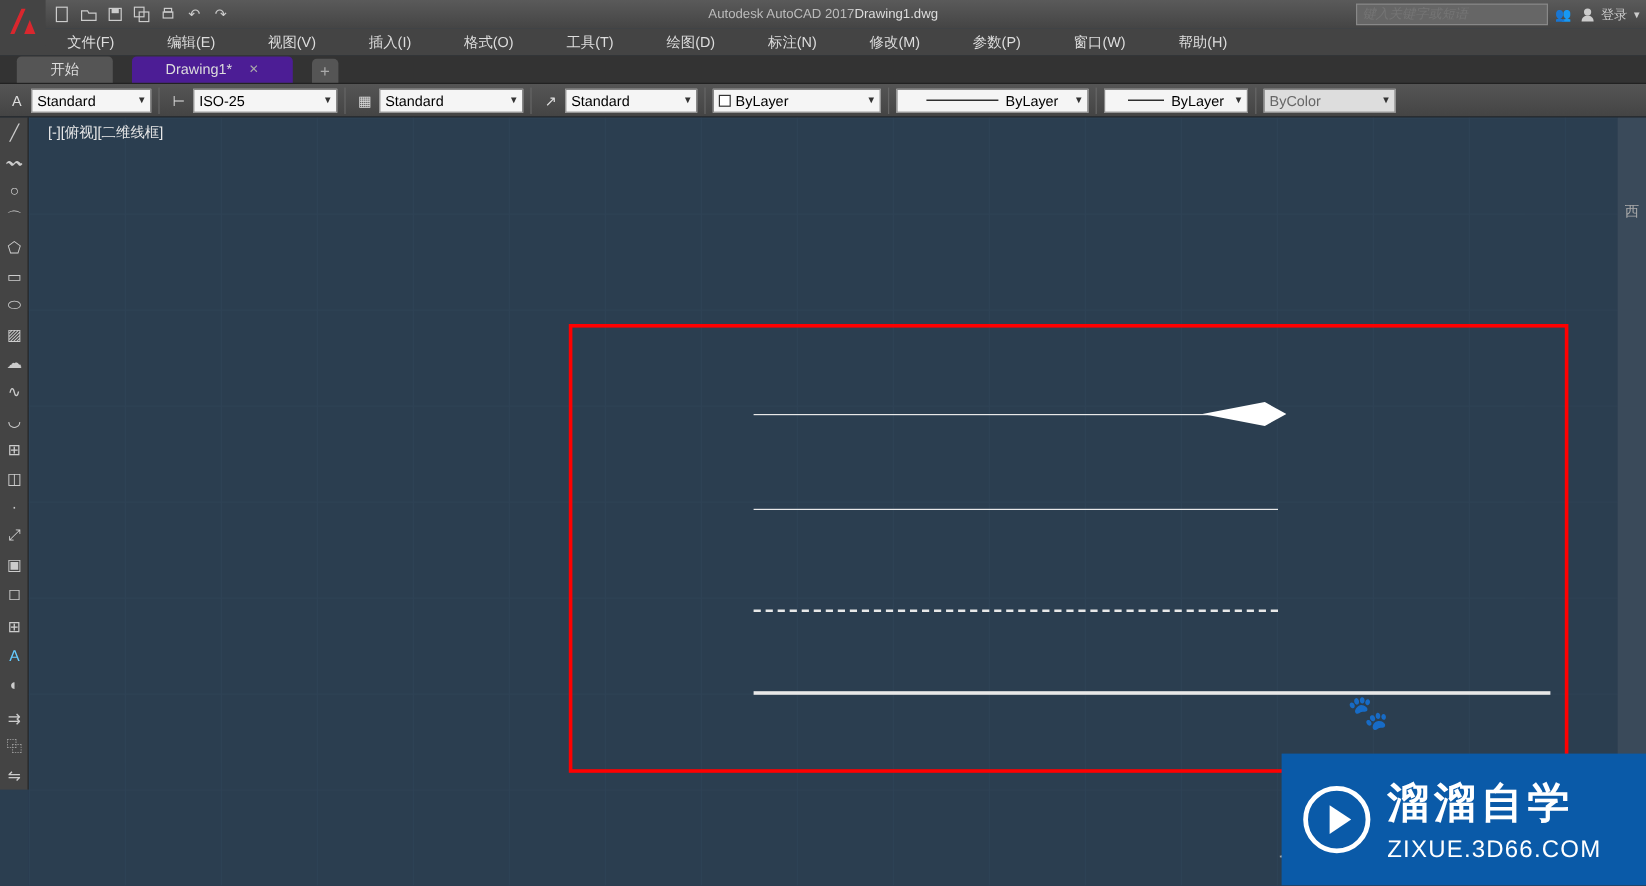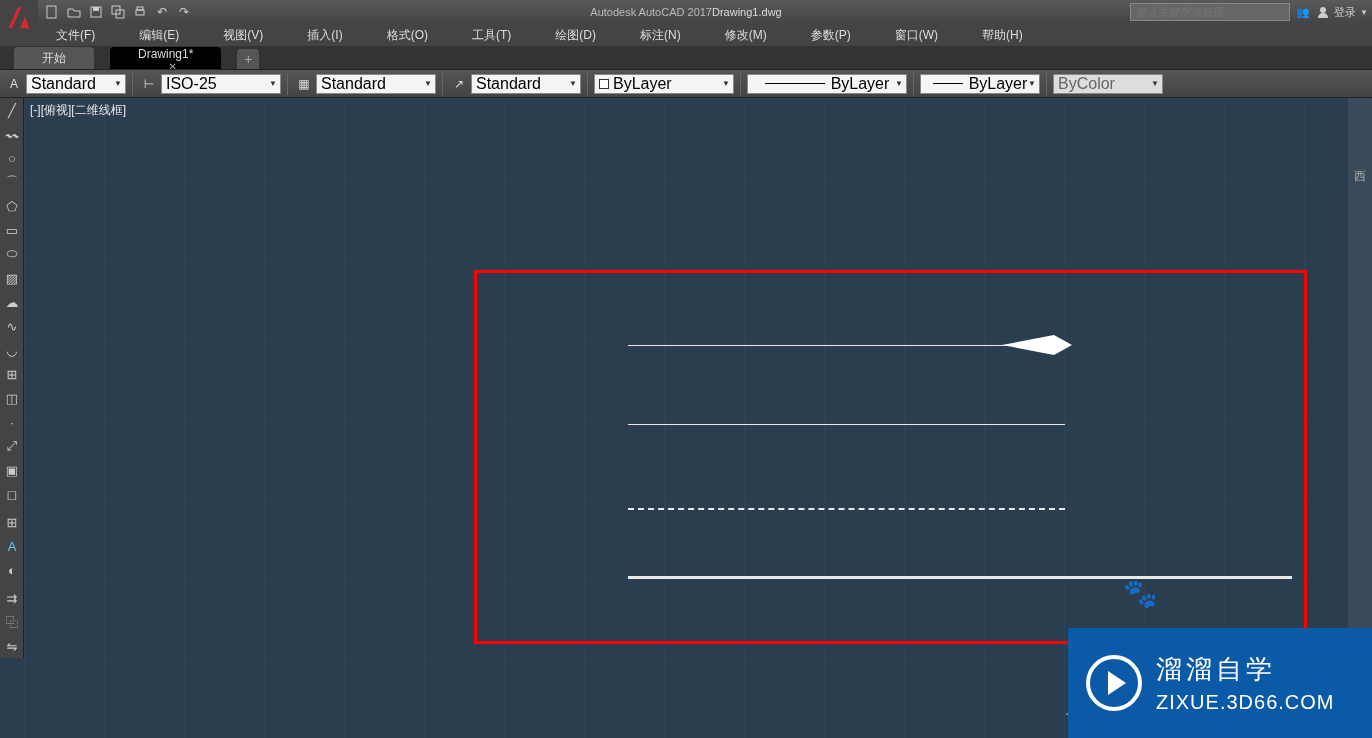--- a/index.html
+++ b/index.html
@@ -19,63 +19,63 @@
 .user-btn { display: flex; align-items: center; gap: 4px; color: #ccc; font-size: 11px; }
 .user-icon { width: 14px; height: 14px; }
 
 
 .menubar { height: 22px; background: #444; display: flex; align-items: center; padding-left: 42px; gap: 16px; }
 .menu-item { color: #ddd; font-size: 12px; padding: 3px 14px; cursor: pointer; }
 
 
 .tabstrip { height: 24px; background: #333; display: flex; align-items: flex-end; padding-left: 14px; gap: 16px; border-bottom: 1px solid #222; }
 .tab { height: 22px; padding: 0 28px; background: #555; color: #ddd; font-size: 12px; display: flex; align-items: center; border-radius: 4px 4px 0 0; cursor: pointer; position: relative; }
-.tab.active { background: #000000; flex-direction: column; }
+.tab.active { background: #4c1d95; }
 .tab-close { margin-left: 14px; color: #aaa; font-size: 10px; }
 .tab-add { width: 22px; height: 20px; background: #555; border-radius: 4px 4px 0 0; display: flex; align-items: center; justify-content: center; color: #aaa; font-size: 14px; cursor: pointer; }
 
 
 .prop-toolbar { height: 28px; background: linear-gradient(#555,#444); display: flex; align-items: center; padding: 0 4px; gap: 4px; border-bottom: 1px solid #222; }
 .prop-group { display: flex; align-items: center; gap: 2px; }
 .prop-icon { width: 20px; height: 20px; display: flex; align-items: center; justify-content: center; color: #ddd; font-size: 12px; cursor: pointer; }
-.prop-dd { height: 20px; background: #f5f5f5; border: 1px solid #888; display: flex; align-items: center; font-size: 16px; padding: 0 4px; cursor: pointer; position: relative; }
+.prop-dd { height: 20px; background: #f5f5f5; border: 1px solid #888; display: flex; align-items: center; font-size: 12px; padding: 0 4px; cursor: pointer; position: relative; }
 .prop-dd::after { content: "▼"; position: absolute; right: 3px; font-size: 8px; color: #333; }
 .dd-swatch { width: 10px; height: 10px; border: 1px solid #333; margin-right: 4px; background: #fff; }
 .dd-line { width: 60px; height: 1px; background: #000; margin-right: 6px; }
 .sep { width: 1px; height: 22px; background: #666; margin: 0 2px; }
 
 
 .left-tools { position: absolute; left: 0; top: 98px; width: 24px; background: #444; display: flex; flex-direction: column; border-right: 1px solid #222; }
 .tool-btn { width: 24px; height: 24px; display: flex; align-items: center; justify-content: center; cursor: pointer; color: #ccc; font-size: 13px; }
 .tool-sep { height: 4px; }
 
 
 .canvas { position: absolute; left: 24px; top: 98px; right: 24px; bottom: 0; background: #2b3e50; }
 .canvas-grid { position: absolute; inset: 0; background-image:
   linear-gradient(#33485c 1px, transparent 1px),
   linear-gradient(90deg, #33485c 1px, transparent 1px);
   background-size: 80px 80px; opacity: 0.5; }
-.view-label { position: absolute; left: 6px; top: 4px; color: #e8e8e8; font-size: 12px; }
+.view-label { position: absolute; left: 16px; top: 4px; color: #e8e8e8; font-size: 12px; }
 
 
 .red-rect { position: absolute; border: 3px solid #ff0000; }
 
 
 .entity-line { position: absolute; height: 1px; background: #e8e8e8; }
 .entity-line.thick { height: 2px; }
 .entity-arrow-head { position: absolute; }
 
 
 .right-strip { position: absolute; right: 0; top: 98px; width: 24px; bottom: 100px; background: #3a4a5a; display: flex; flex-direction: column; align-items: center; padding-top: 70px; color: #aaa; font-size: 12px; }
 .watermark-j { position: absolute; right: 300px; bottom: 22px; color: #aaa; font-size: 22px; }
 .brand-box { position: absolute; right: 0; bottom: 0; width: 304px; height: 110px; background: #0a5aa8; display: flex; align-items: center; gap: 14px; padding: 0 18px; }
 .brand-play { width: 56px; height: 56px; border: 4px solid #fff; border-radius: 50%; display: flex; align-items: center; justify-content: center; }
 .brand-play::after { content: ""; border-left: 18px solid #fff; border-top: 12px solid transparent; border-bottom: 12px solid transparent; margin-left: 5px; }
 .brand-text { color: #fff; display: flex; flex-direction: column; gap: 4px; }
-.brand-cn { font-size: 26px; letter-spacing: 4px; }
+.brand-cn { font-size: 35px; letter-spacing: 4px; font-weight: bold; }
 .brand-url { font-size: 20px; letter-spacing: 1px; }
 
 
 .paw { position: absolute; right: 190px; bottom: 128px; color: #4a5a6a; font-size: 28px; }
 </style>
 </head>
 <body>
 
 <div class="titlebar">
   <div class="app-logo">

